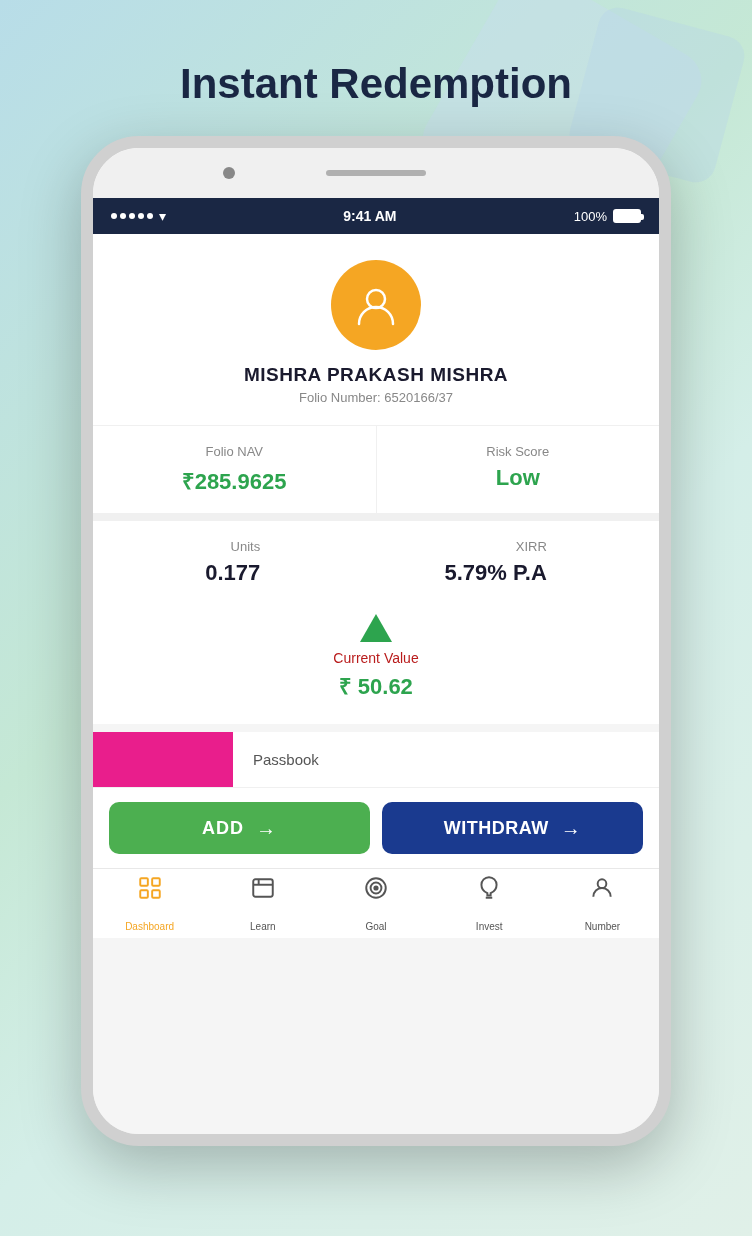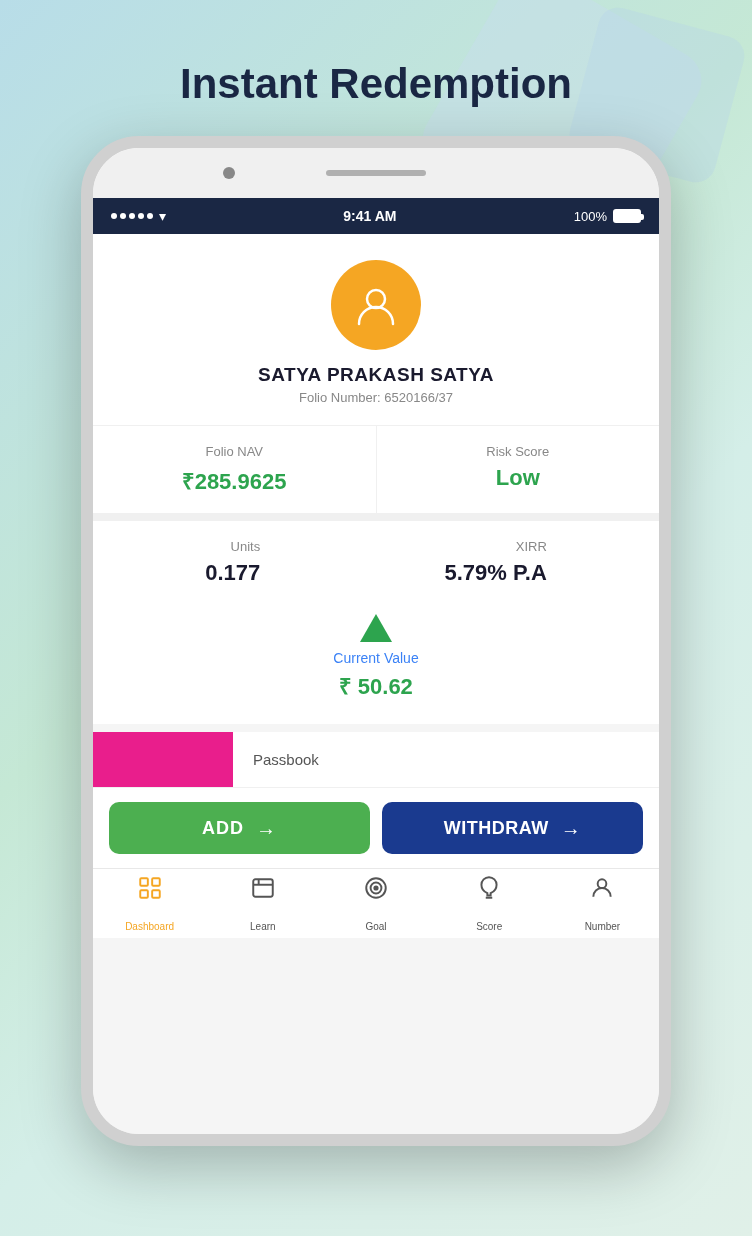--- a/index.html
+++ b/index.html
@@ -269,21 +269,21 @@
       width: 0;
       height: 0;
       border-left: 16px solid transparent;
       border-right: 16px solid transparent;
       border-bottom: 28px solid #2da44e;
       margin-bottom: 8px;
     }
 
     .current-value-label {
       font-size: 14px;
-      color: #3b82f6;
+      color: #b91c1c;
       margin-bottom: 4px;
     }
 
     .current-value-amount {
       font-size: 22px;
       font-weight: 700;
       color: #2da44e;
     }
 
     
@@ -426,21 +426,21 @@
 
   <div class="app-content">
 
     <div class="profile-section">
       <div class="avatar-circle">
         <svg class="avatar-icon" width="46" height="46" viewBox="0 0 46 46" fill="none">
           <circle cx="23" cy="17" r="9" stroke="white" stroke-width="2.5" fill="none"></circle>
           <path d="M6 42c0-9.4 7.6-17 17-17s17 7.6 17 17" stroke="white" stroke-width="2.5" fill="none" stroke-linecap="round"></path>
         </svg>
       </div>
-      <div class="user-name">SATYA PRAKASH SATYA</div>
+      <div class="user-name">MISHRA PRAKASH MISHRA</div>
       <div class="folio-number">
         <span>Folio Number:</span>
         <span>6520166/37</span>
       </div>
     </div>
 
     <div class="stats-card">
       <div class="stat-item">
         <div class="stat-label">Folio NAV</div>
         <div class="stat-value green">₹285.9625</div>
@@ -509,21 +509,21 @@
           <circle cx="12" cy="12" r="5"></circle>
           <circle cx="12" cy="12" r="1.5" fill="#555"></circle>
         </svg>
         <span class="nav-label">Goal</span>
       </div>
       <div class="nav-item">
         <svg class="svg-icon" viewBox="0 0 24 24" fill="none" stroke="#555" stroke-width="1.8">
           <path d="M12 2a7 7 0 0 1 7 7c0 3.5-2.5 6.5-5.5 7.8V19h-3v-2.2C7.5 15.5 5 12.5 5 9a7 7 0 0 1 7-7z"></path>
           <line x1="9" y1="21" x2="15" y2="21"></line>
         </svg>
-        <span class="nav-label">Score</span>
+        <span class="nav-label">Invest</span>
       </div>
       <div class="nav-item">
         <svg class="svg-icon" viewBox="0 0 24 24" fill="none" stroke="#555" stroke-width="1.8">
           <circle cx="12" cy="8" r="4"></circle>
           <path d="M4 20c0-4.4 3.6-8 8-8s8 3.6 8 8"></path>
         </svg>
         <span class="nav-label">Number</span>
       </div>
     </div>
 

